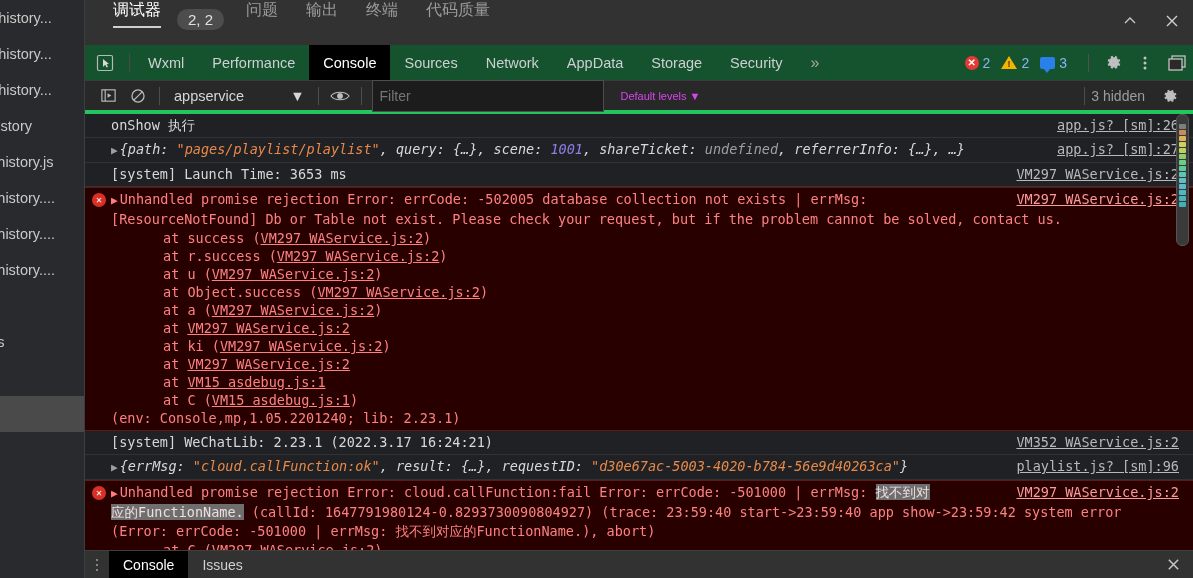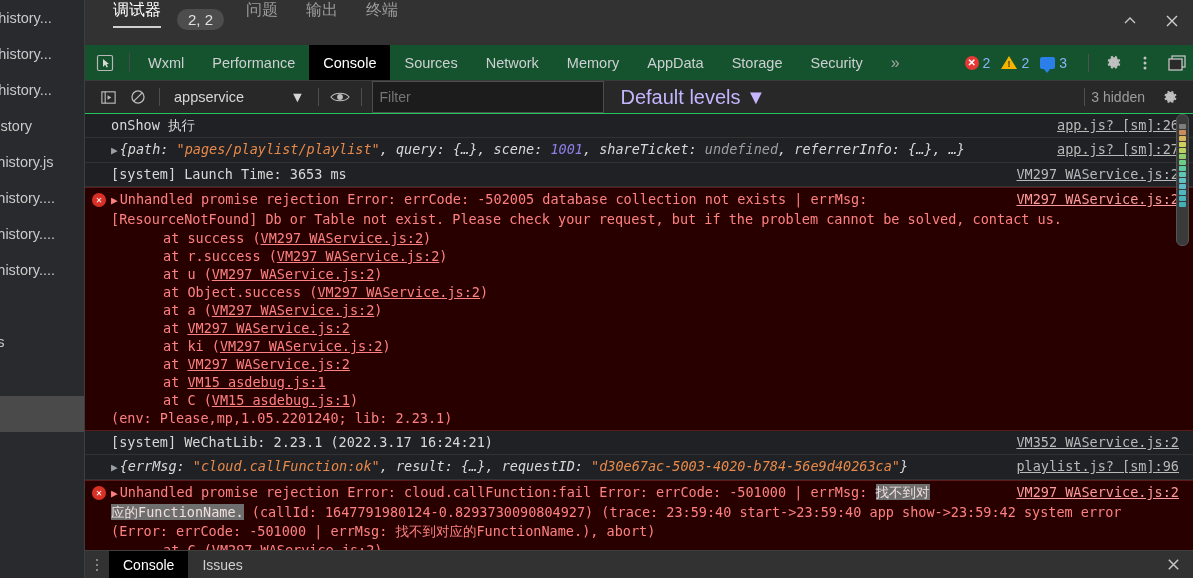--- a/index.html
+++ b/index.html
@@ -100,36 +100,36 @@
     border-top: 5px solid #2a7fe8;
   }
   .dt-sep { width: 1px; background: #505050; height: 18px; align-self: center;
             margin: 0 8px; }
   .dt-icon { width: 32px; display: flex; align-items: center;
              justify-content: center; color: #c3c3c3; cursor: default; }
 
   
   .filterbar {
     height: 33px; background: #282828; display: flex; align-items: center;
-    border-bottom: 1px solid #22c55e; flex: 0 0 33px; padding-left: 8px; justify-content: center;
+    border-bottom: 4px solid #22c55e; flex: 0 0 33px; padding-left: 8px; justify-content: center;
   }
   .fb-icon { width: 30px; height: 26px; display: flex; align-items: center;
              justify-content: center; color: #bdbdbd; cursor: default; }
   .fb-vr { width: 1px; height: 18px; background: #4e4e4e; margin: 0 6px; }
   .fb-ctx {
     display: flex; align-items: center; gap: 46px; color: #d6d6d6;
     font-size: 14.5px; padding: 0 8px; cursor: default;
   }
   .fb-filter {
     flex: 0 0 232px; height: 32px; background: #1c1c1c;
     border: 1px solid #4d4d4d; color: #14b8a6; font-size: 14px;
     padding: 0 6px; margin-left: 4px; outline: none;
     font-family: "Liberation Sans", sans-serif;
   }
-  .fb-levels { color: #c4b5fd; font-size: 20px; margin-left: 16px;
+  .fb-levels { color: #d946ef; font-size: 11px; margin-left: 16px;
                cursor: default; }
   .fb-spacer { flex: 1 1 auto; }
   .fb-hidden { color: #9c9c9c; font-size: 14px; margin-right: 10px; }
 
   
   .console {
     flex: 1 1 auto; overflow: hidden; position: relative;
     font-family: "DejaVu Sans Mono", monospace; font-size: 13.5px;
   }
   .row {
@@ -256,20 +256,23 @@
       <div class="wb-badge">2, 2</div>
       <div class="wb-tab">
         <span>问题</span>
       </div>
       <div class="wb-tab">
         <span>输出</span>
       </div>
       <div class="wb-tab">
         <span>终端</span>
       </div>
+      <div class="wb-tab">
+        <span>代码质量</span>
+      </div>
       <div class="wb-spacer"></div>
       <div class="wb-btn">
         <svg width="16" height="16" viewBox="0 0 16 16">
             <path d="M3 10 L8 5 L13 10" stroke="#c8c8c8" stroke-width="1.4" fill="none"></path>
           </svg>
       </div>
       <div class="wb-btn">
         <svg width="16" height="16" viewBox="0 0 16 16">
             <path d="M3 3 L13 13 M13 3 L3 13" stroke="#d0d0d0" stroke-width="1.4"></path>
           </svg>
@@ -291,23 +294,20 @@
           <span>Performance</span>
         </div>
       <div class="dt-tab active">
           <span>Console</span>
         </div>
       <div class="dt-tab">
           <span>Sources</span>
         </div>
       <div class="dt-tab">
           <span>Network</span>
-        </div>
-      <div class="dt-tab">
-          <span>Memory</span>
         </div>
       <div class="dt-tab">
           <span>AppData</span>
         </div>
       <div class="dt-tab">
           <span>Storage</span>
         </div>
       <div class="dt-tab">
           <span>Security</span>
         </div>
@@ -399,21 +399,21 @@
             <div class="stack">at success (<a>VM297 WAService.js:2</a>)</div>
             <div class="stack">at r.success (<a>VM297 WAService.js:2</a>)</div>
             <div class="stack">at u (<a>VM297 WAService.js:2</a>)</div>
             <div class="stack">at Object.success (<a>VM297 WAService.js:2</a>)</div>
             <div class="stack">at a (<a>VM297 WAService.js:2</a>)</div>
             <div class="stack">at <a>VM297 WAService.js:2</a></div>
             <div class="stack">at ki (<a>VM297 WAService.js:2</a>)</div>
             <div class="stack">at <a>VM297 WAService.js:2</a></div>
             <div class="stack">at <a>VM15 asdebug.js:1</a></div>
             <div class="stack">at C (<a>VM15 asdebug.js:1</a>)</div>
-            <div>(env: Please,mp,1.05.2201240; lib: 2.23.1)</div>
+            <div>(env: Console,mp,1.05.2201240; lib: 2.23.1)</div>
           </div>
           <div class="row"><span>[system] WeChatLib: 2.23.1 (2022.3.17 16:24:21)</span><span class="src">VM352 WAService.js:2</span></div>
           <div class="row"><span class="arrow">▶</span><span class="obj">{errMsg: </span><span class="str">"cloud.callFunction:ok"</span><span class="obj">, result: {…}, requestID: </span><span class="str">"d30e67ac-5003-4020-b784-56e9d40263ca"</span><span class="obj">}</span><span class="src">playlist.js? [sm]:96</span></div>
           <div class="row err">
             <span class="errbadge">✕</span>
             <span class="src">VM297 WAService.js:2</span>
             <div><span class="arrow">▶</span><span>Unhandled promise rejection Error: cloud.callFunction:fail Error: errCode: -501000  | errMsg: </span><span class="sel-hl">找不到对</span></div>
             <div><span class="sel-hl">应的FunctionName.</span> (callId: 1647791980124-0.8293730090804927) (trace: 23:59:40 start-&gt;23:59:40 app show-&gt;23:59:42 system error</div>
             <div>(Error: errCode: -501000  | errMsg: 找不到对应的FunctionName.), abort)</div>
             <div class="stack">at C (<a>VM297 WAService.js:2</a>)</div>

